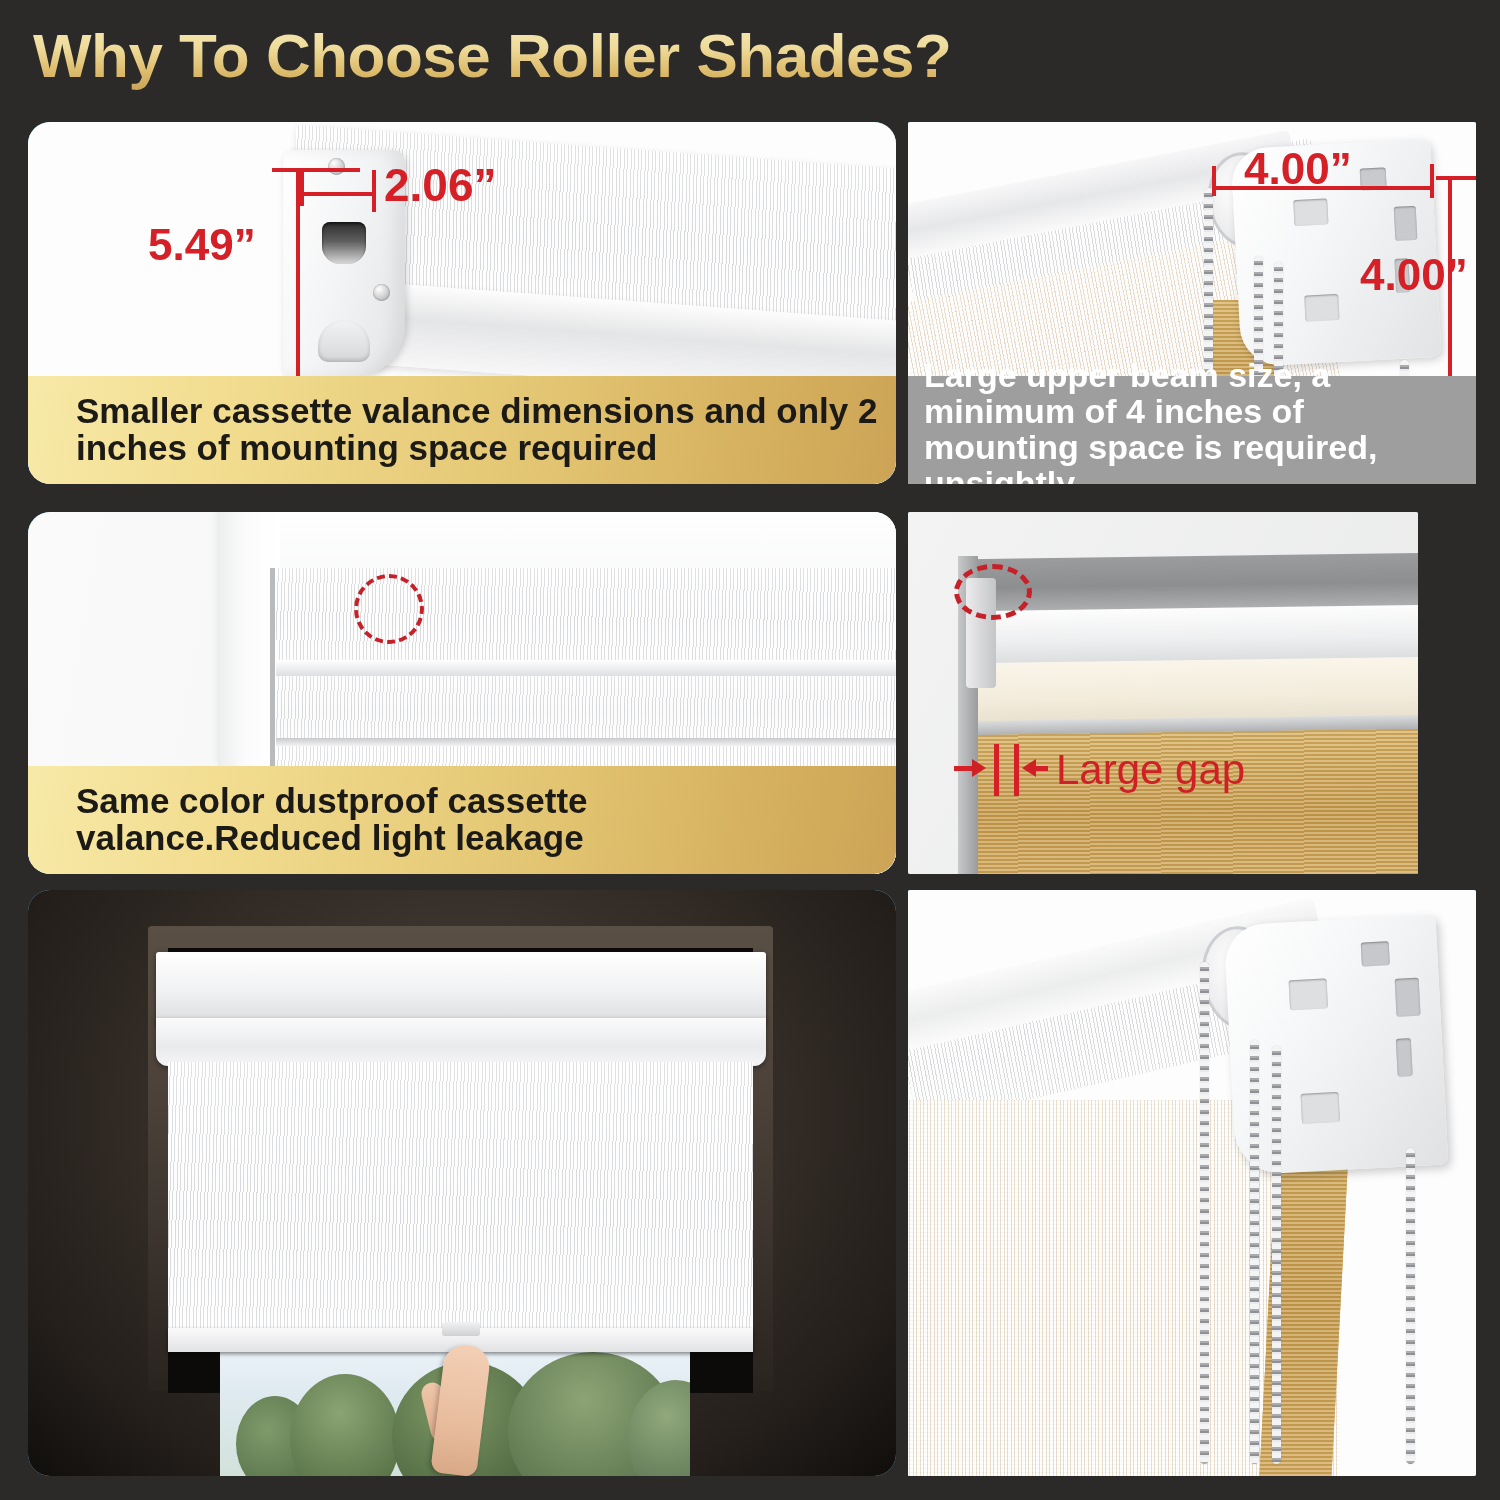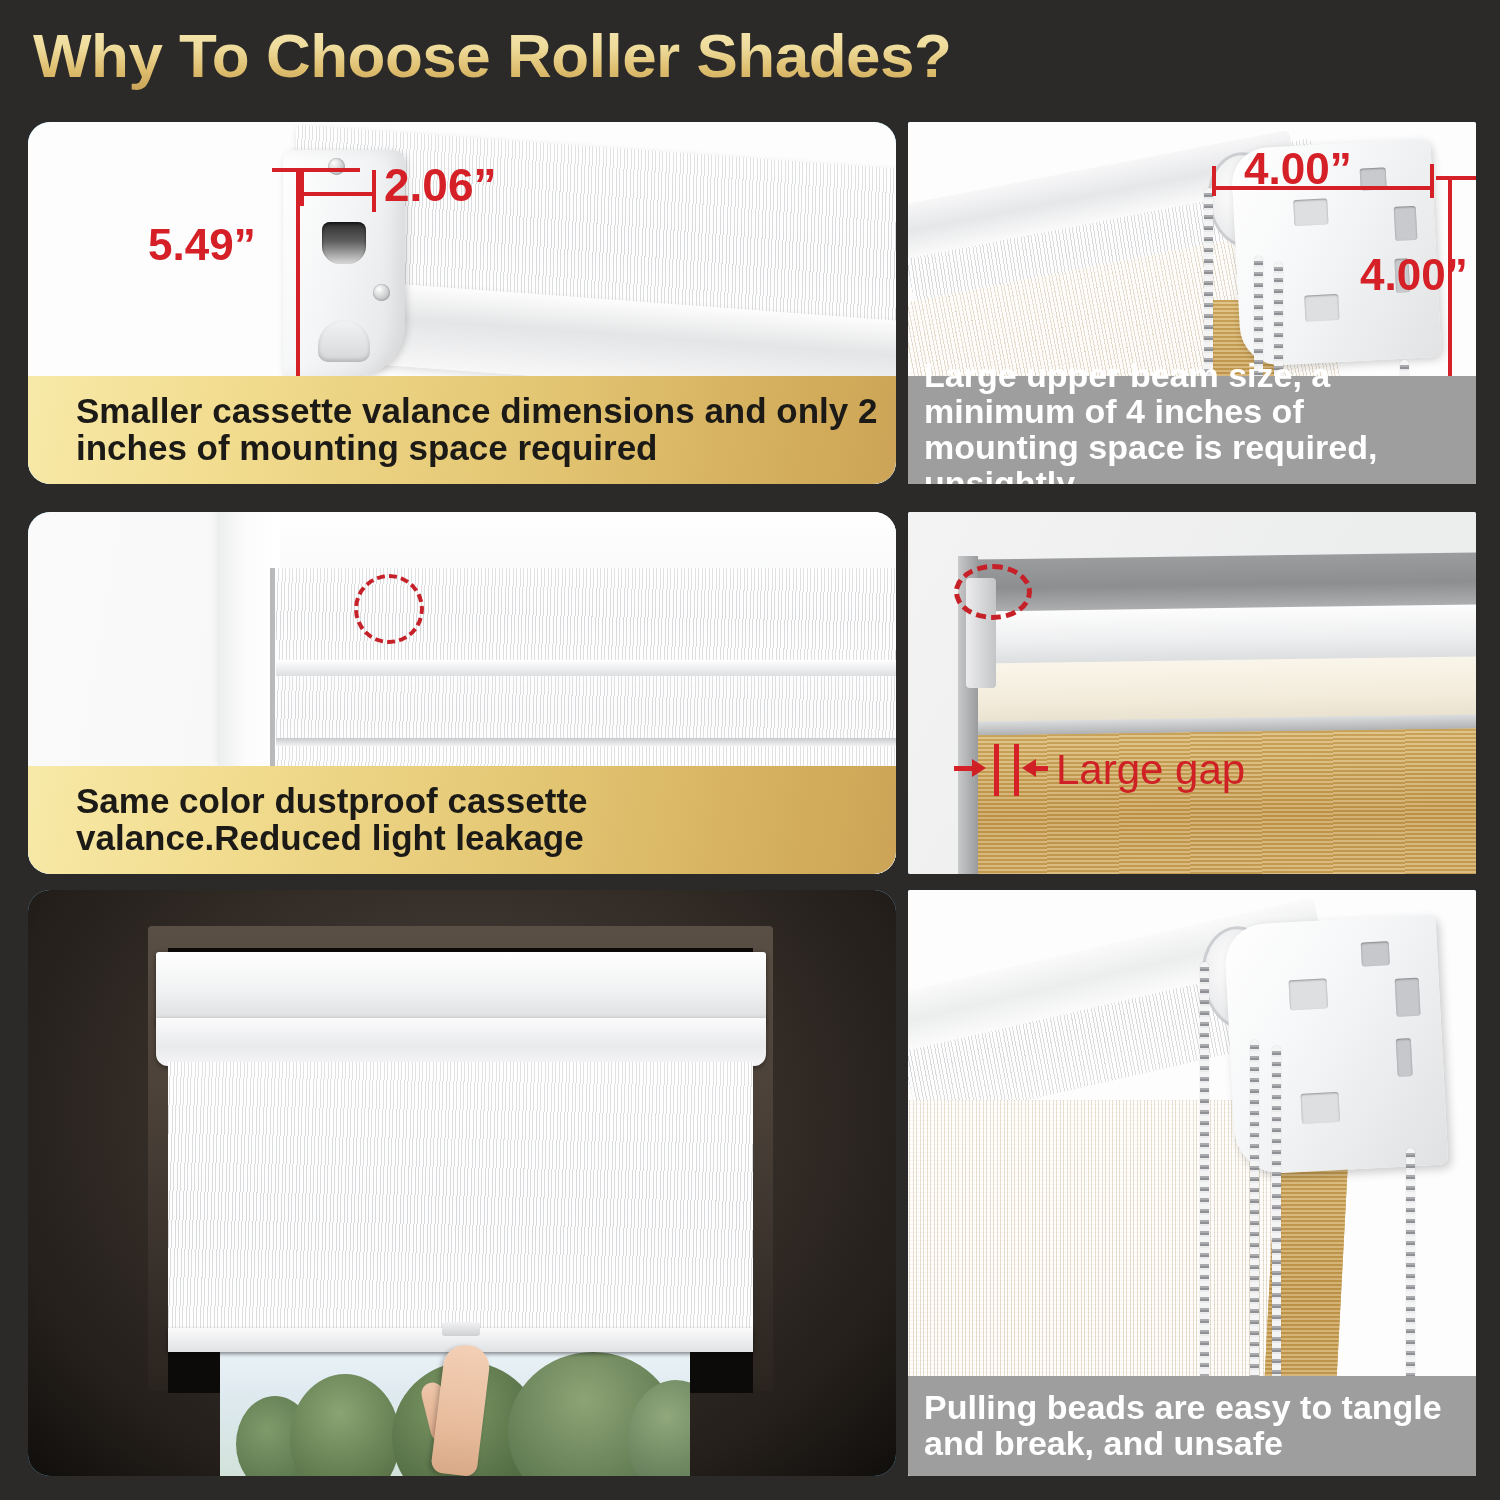--- a/index.html
+++ b/index.html
@@ -404,21 +404,21 @@
     <div style="position:absolute; left:232px; top:279px; width:0; height:0; border-top:9px solid transparent; border-bottom:9px solid transparent; border-left:14px solid #cf2026;"></div>
     <div style="position:absolute; left:256px; top:279px; width:0; height:0; border-top:9px solid transparent; border-bottom:9px solid transparent; border-right:14px solid #cf2026;"></div>
     <div class="ann-red" style="left:292px; top:266px; font-size:40px;">smaller gap</div>
   </div>
 
   <div class="cap gold" style="height:108px;">
     <span>Same color dustproof cassette valance.Reduced light leakage</span>
   </div>
 </div>
 
-<div class="panel right" id="p4" style="left:908px; top:512px; width:568px; height:362px;">
+<div class="panel right" id="p4" style="left:908px; top:512px; width:510px; height:362px;">
   <div class="media">
     <div class="wall"></div>
     <div class="headrail"></div>
     <div class="headrail2"></div>
     <div class="cream"></div>
     <div class="metalrail"></div>
     <div class="tanfab fabric-tan"></div>
     <div class="sidejamb"></div>
     <div class="bracketbit"></div>
 
@@ -478,16 +478,13 @@
       <div class="notch" style="left:62px; top:58px; width:38px; height:30px; background:#dedfe1;"></div>
       <div class="notch" style="left:68px; top:172px; width:38px; height:30px; background:#dedfe1;"></div>
     </div>
 
     <div class="bead-chain" style="left:292px; top:72px; height:502px;"></div>
     <div class="bead-chain" style="left:342px; top:150px; height:424px;"></div>
     <div class="bead-chain" style="left:364px; top:156px; height:418px;"></div>
     <div class="bead-chain" style="left:498px; top:258px; height:316px;"></div>
   </div>
 
-  <div class="cap gray" style="height:100px;">
-    <span>Pulling beads are easy to tangle and break, and unsafe</span>
-  </div>
 </div>
 
 </body></html>

